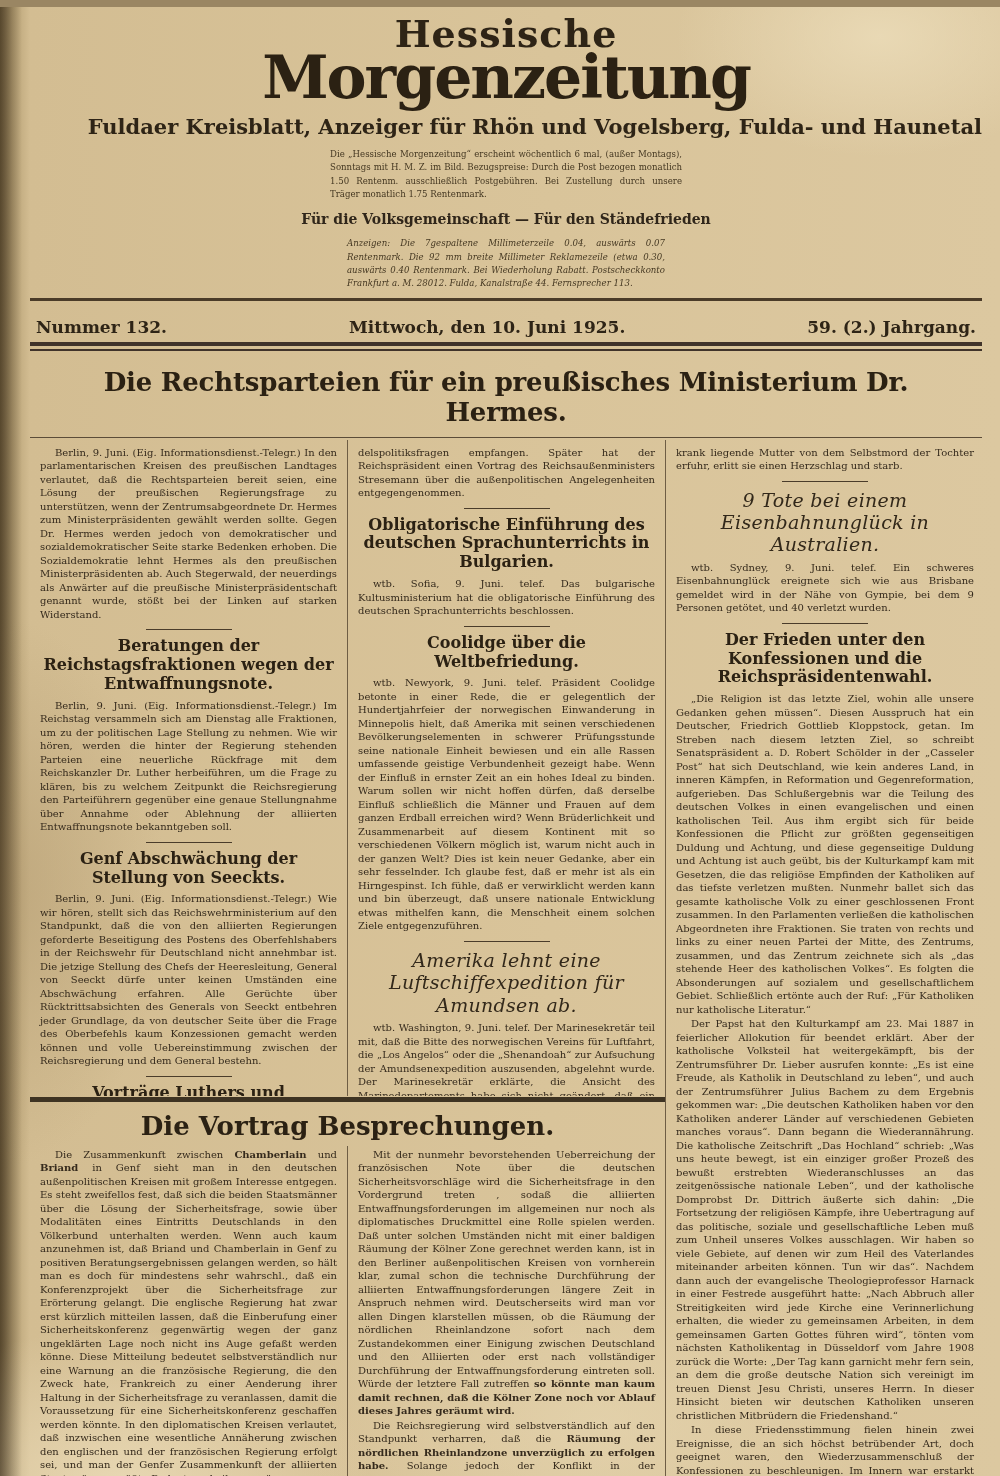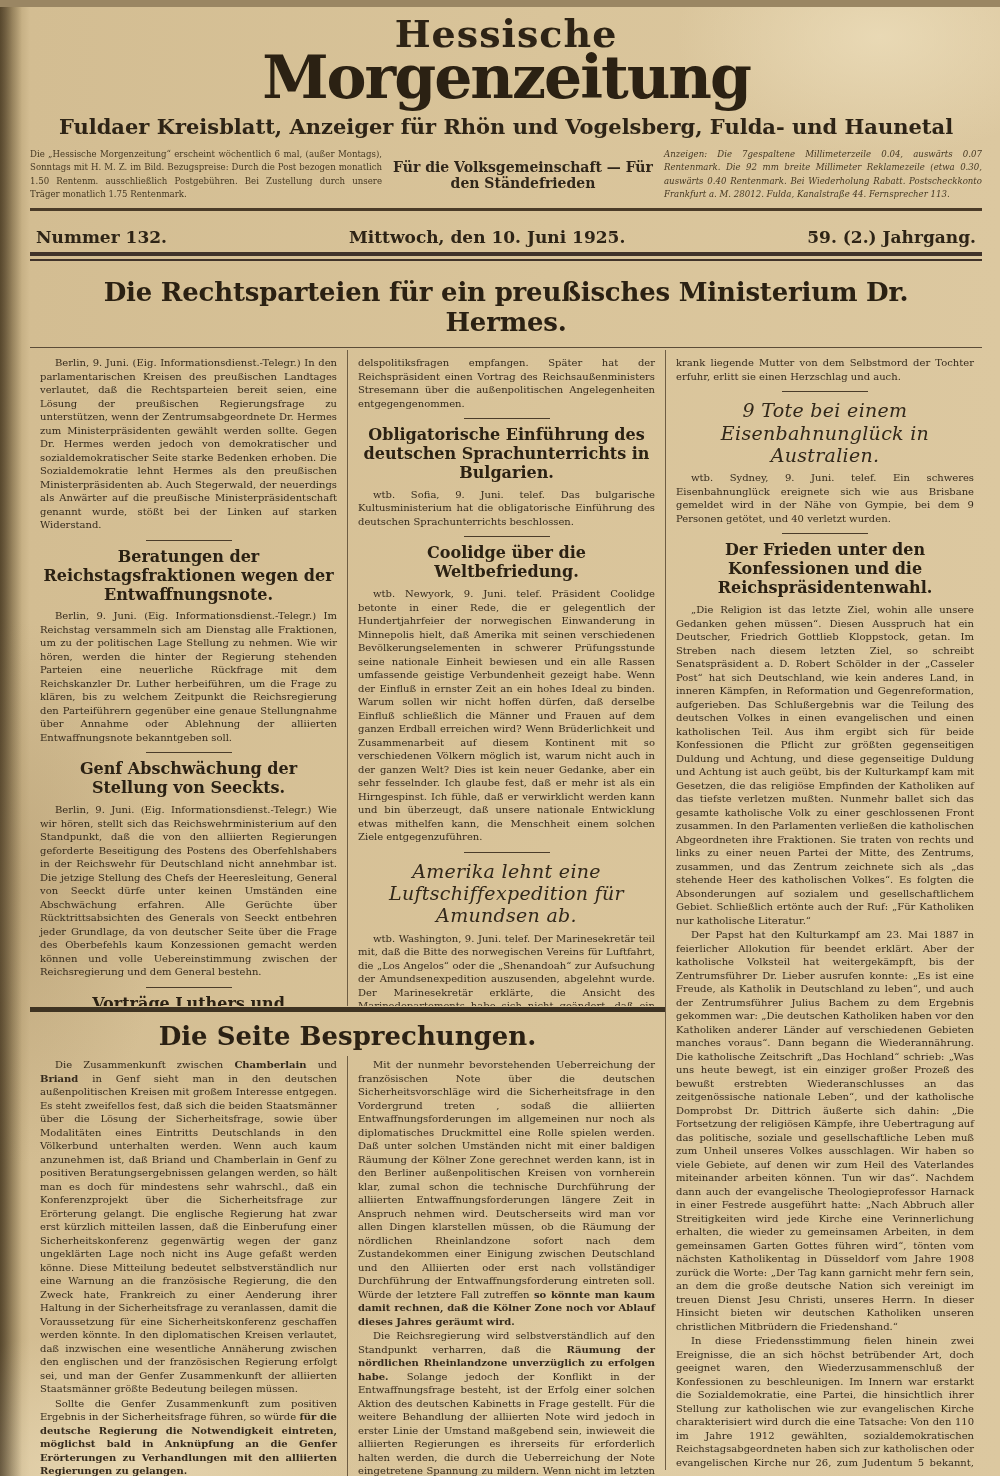--- a/index.html
+++ b/index.html
@@ -15,23 +15,23 @@
       linear-gradient(90deg,#87744f 0px,#b7a175 12px,#d3bd92 30px,#d9c49a 55%,#dcc8a0 100%);
   }
   .page::before{
     content:"";position:absolute;left:0;top:0;bottom:0;width:22px;pointer-events:none;
     background:linear-gradient(90deg,rgba(48,35,18,.55),rgba(48,35,18,0));
   }
   .inner{position:relative;padding:8px 18px 0 30px;}
   
   .m-over{font-size:38px;font-weight:bold;text-align:center;line-height:1;color:#2e2416;letter-spacing:1px;}
   .m-title{font-size:60px;font-weight:bold;text-align:center;line-height:.95;margin-top:-4px;color:#2b2113;letter-spacing:-2px;}
-  .m-sub{font-size:21px;font-weight:bold;text-align:center;margin-top:8px;color:#2e2416;}
+  .m-sub{font-size:21px;font-weight:bold;text-align:right;margin-top:8px;color:#2e2416;}
   
-  .infobar{display:flex;align-items:center;gap:10px;margin-top:9px;}
+  .infobar{display:flex;align-items:center;gap:10px;margin-top:9px;flex-direction:column;}
   .info-small{font-size:8.6px;line-height:1.55;color:#443721;text-align:justify;}
   .info-l{width:352px;}
   .info-c{flex:1;font-size:14px;font-weight:bold;text-align:center;color:#30261a;}
   .info-r{width:318px;font-style:italic;}
   .rule3{height:3px;background:#4a3b28;margin-top:7px;}
   .dateline{display:flex;justify-content:space-between;align-items:baseline;font-size:17px;font-weight:bold;padding:16px 6px 5px;color:#2e2416;}
   .ruledbl{border-top:4px solid #40332a;border-bottom:2px solid #40332a;height:3px;}
   
   .headline{font-size:26px;font-weight:bold;text-align:center;margin:16px 10px 10px;letter-spacing:-.2px;color:#2b2113;}
   .rule1{border-top:1px solid #5b4c38;}
@@ -118,36 +118,36 @@
             <h2 class="ah med">Amerika lehnt eine Luftschiffexpedition für Amundsen ab.</h2>
             <p class="bp">wtb. Washington, 9. Juni. telef. Der Marinesekretär teil mit, daß die Bitte des norwegischen Vereins für Luftfahrt, die „Los Angelos“ oder die „Shenandoah“ zur Aufsuchung der Amundsenexpedition auszusenden, abgelehnt wurde. Der Marinesekretär erklärte, die Ansicht des Marinedepartements habe sich nicht geändert, daß ein solches Unternehmen untunlich und ein nutzloses Bemühen sei.</p>
 
           </section>
 
         </div>
 
         <div class="grule"></div>
 
         <section class="geneva">
-          <h2 class="g-title">Die Seite Besprechungen.</h2>
+          <h2 class="g-title">Die Vortrag Besprechungen.</h2>
           <div class="g-cols">
             <div class="gcol gl">
               <p class="bp"><span>Die Zusammenkunft zwischen </span><b class="inb">Chamberlain</b><span> und </span><b class="inb">Briand</b><span> in Genf sieht man in den deutschen außenpolitischen Kreisen mit großem Interesse entgegen. Es steht zweifellos fest, daß sich die beiden Staatsmänner über die Lösung der Sicherheitsfrage, sowie über Modalitäten eines Eintritts Deutschlands in den Völkerbund unterhalten werden. Wenn auch kaum anzunehmen ist, daß Briand und Chamberlain in Genf zu positiven Beratungsergebnissen gelangen werden, so hält man es doch für mindestens sehr wahrschl., daß ein Konferenzprojekt über die Sicherheitsfrage zur Erörterung gelangt. Die englische Regierung hat zwar erst kürzlich mitteilen lassen, daß die Einberufung einer Sicherheitskonferenz gegenwärtig wegen der ganz ungeklärten Lage noch nicht ins Auge gefaßt werden könne. Diese Mitteilung bedeutet selbstverständlich nur eine Warnung an die französische Regierung, die den Zweck hate, Frankreich zu einer Aenderung ihrer Haltung in der Sicherheitsfrage zu veranlassen, damit die Voraussetzung für eine Sicherheitskonferenz geschaffen werden könnte. In den diplomatischen Kreisen verlautet, daß inzwischen eine wesentliche Annäherung zwischen den englischen und der französischen Regierung erfolgt sei, und man der Genfer Zusammenkunft der alliierten Staatsmänner größte Bedeutung beilegen müssen.</span></p>
               <p class="bp"><span>Sollte die Genfer Zusammenkunft zum positiven Ergebnis in der Sicherheitsfrage führen, so würde </span><b class="inb">für die deutsche Regierung die Notwendigkeit eintreten, möglichst bald in Anknüpfung an die Genfer Erörterungen zu Verhandlungen mit den alliierten Regierungen zu gelangen.</b></p>
             </div>
             <div class="gcol gr">
               <p class="bp"><span>Mit der nunmehr bevorstehenden Ueberreichung der französischen Note über die deutschen Sicherheitsvorschläge wird die Sicherheitsfrage in den Vordergrund treten , sodaß die alliierten Entwaffnungsforderungen im allgemeinen nur noch als diplomatisches Druckmittel eine Rolle spielen werden. Daß unter solchen Umständen nicht mit einer baldigen Räumung der Kölner Zone gerechnet werden kann, ist in den Berliner außenpolitischen Kreisen von vornherein klar, zumal schon die technische Durchführung der alliierten Entwaffnungsforderungen längere Zeit in Anspruch nehmen wird. Deutscherseits wird man vor allen Dingen klarstellen müssen, ob die Räumung der nördlichen Rheinlandzone sofort nach dem Zustandekommen einer Einigung zwischen Deutschland und den Alliierten oder erst nach vollständiger Durchführung der Entwaffnungsforderung eintreten soll. Würde der letztere Fall zutreffen </span><b class="inb">so könnte man kaum damit rechnen, daß die Kölner Zone noch vor Ablauf dieses Jahres geräumt wird.</b></p>
               <p class="bp"><span>Die Reichsregierung wird selbstverständlich auf den Standpunkt verharren, daß die </span><b class="inb">Räumung der nördlichen Rheinlandzone unverzüglich zu erfolgen habe.</b><span> Solange jedoch der Konflikt in der Entwaffnungsfrage besteht, ist der Erfolg einer solchen Aktion des deutschen Kabinetts in Frage gestellt. Für die weitere Behandlung der alliierten Note wird jedoch in erster Linie der Umstand maßgebend sein, inwieweit die alliierten Regierungen es ihrerseits für erforderlich halten werden, die durch die Ueberreichung der Note eingetretene Spannung zu mildern. Wenn nicht im letzten Augenblick auch von alliierter Seite ein Weg der Verhandlungen gewiesen wird, kann der Fall eintreten, daß die deutsche Regierung sich genötigt sieht, </span></p>
             </div>
           </div>
         </section>
       </div>
 
       <section class="col3">
-        <p class="bp noind">krank liegende Mutter von dem Selbstmord der Tochter erfuhr, erlitt sie einen Herzschlag und auch.</p>
+        <p class="bp noind">krank liegende Mutter von dem Selbstmord der Tochter erfuhr, erlitt sie einen Herzschlag und starb.</p>
         <div class="sep"></div>
         <h2 class="ah med">9 Tote bei einem Eisenbahnunglück in Australien.</h2>
         <p class="bp">wtb. Sydney, 9. Juni. telef. Ein schweres Eisenbahnunglück ereignete sich wie aus Brisbane gemeldet wird in der Nähe von Gympie, bei dem 9 Personen getötet, und 40 verletzt wurden.</p>
         <div class="sep"></div>
         <h2 class="ah">Der Frieden unter den Konfessionen und die Reichspräsidentenwahl.</h2>
         <p class="bp">„Die Religion ist das letzte Ziel, wohin alle unsere Gedanken gehen müssen“. Diesen Ausspruch hat ein Deutscher, Friedrich Gottlieb Kloppstock, getan. Im Streben nach diesem letzten Ziel, so schreibt Senatspräsident a. D. Robert Schölder in der „Casseler Post“ hat sich Deutschland, wie kein anderes Land, in inneren Kämpfen, in Reformation und Gegenreformation, aufgerieben. Das Schlußergebnis war die Teilung des deutschen Volkes in einen evangelischen und einen katholischen Teil. Aus ihm ergibt sich für beide Konfessionen die Pflicht zur größten gegenseitigen Duldung und Achtung, und diese gegenseitige Duldung und Achtung ist auch geübt, bis der Kulturkampf kam mit Gesetzen, die das religiöse Empfinden der Katholiken auf das tiefste verletzen mußten. Nunmehr ballet sich das gesamte katholische Volk zu einer geschlossenen Front zusammen. In den Parlamenten verließen die katholischen Abgeordneten ihre Fraktionen. Sie traten von rechts und links zu einer neuen Partei der Mitte, des Zentrums, zusammen, und das Zentrum zeichnete sich als „das stehende Heer des katholischen Volkes“. Es folgten die Absonderungen auf sozialem und gesellschaftlichem Gebiet. Schließlich ertönte auch der Ruf: „Für Katholiken nur katholische Literatur.“</p>
         <p class="bp">Der Papst hat den Kulturkampf am 23. Mai 1887 in feierlicher Allokution für beendet erklärt. Aber der katholische Volksteil hat weitergekämpft, bis der Zentrumsführer Dr. Lieber ausrufen konnte: „Es ist eine Freude, als Katholik in Deutschland zu leben“, und auch der Zentrumsführer Julius Bachem zu dem Ergebnis gekommen war: „Die deutschen Katholiken haben vor den Katholiken anderer Länder auf verschiedenen Gebieten manches voraus“. Dann begann die Wiederannährung. Die katholische Zeitschrift „Das Hochland“ schrieb: „Was uns heute bewegt, ist ein einziger großer Prozeß des bewußt erstrebten Wiederanschlusses an das zeitgenössische nationale Leben“, und der katholische Domprobst Dr. Dittrich äußerte sich dahin: „Die Fortsetzung der religiösen Kämpfe, ihre Uebertragung auf das politische, soziale und gesellschaftliche Leben muß zum Unheil unseres Volkes ausschlagen. Wir haben so viele Gebiete, auf denen wir zum Heil des Vaterlandes miteinander arbeiten können. Tun wir das“. Nachdem dann auch der evangelische Theologieprofessor Harnack in einer Festrede ausgeführt hatte: „Nach Abbruch aller Streitigkeiten wird jede Kirche eine Verinnerlichung erhalten, die wieder zu gemeinsamen Arbeiten, in dem gemeinsamen Garten Gottes führen wird“, tönten vom nächsten Katholikentag in Düsseldorf vom Jahre 1908 zurück die Worte: „Der Tag kann garnicht mehr fern sein, an dem die große deutsche Nation sich vereinigt im treuen Dienst Jesu Christi, unseres Herrn. In dieser Hinsicht bieten wir deutschen Katholiken unseren christlichen Mitbrüdern die Friedenshand.“</p>
         <p class="bp">In diese Friedensstimmung fielen hinein zwei Ereignisse, die an sich höchst betrübender Art, doch geeignet waren, den Wiederzusammenschluß der Konfessionen zu beschleunigen. Im Innern war erstarkt die Sozialdemokratie, eine Partei, die hinsichtlich ihrer Stellung zur katholischen wie zur evangelischen Kirche charakterisiert wird durch die eine Tatsache: Von den 110 im Jahre 1912 gewählten, sozialdemokratischen Reichstagsabgeordneten haben sich zur katholischen oder evangelischen Kirche nur 26, zum Judentum 5 bekannt, haben 69 sich als „religionslos“ oder „konfessionslos“, 8 als „freireligiös“ bezeichnet, haben schließlich 2 sich geweigert, über ihr Religionsverhältnis eine Angabe zu machen (vgl. Kürschners Handbuch S. 44). Die 69 waren beinahe ausnahmslos aus der katholischen oder evangelischen Kirche, unter der Aufforderung zur Nachfolge, ausgetreten. Einer von ihnen hat seinem Austritt mit den Worten „Katholisch getauft“ noch eine besondere Bedeutung gegeben. Gleichzeitig hatten sich draußen ländergierige und neidische Nachbarn gesammelt. Deutschland wurde zum Kampf gezwungen gegen eine erdrückende Uebermacht und gegen die Macht der Lüge. In Frage kam und in Frage kommt noch heute der Fortbestand oder der politische, wirtschaftliche und moralische Untergang des deutschen Volkes, des katholischen wie des evangelischen Volksteils.</p>
 
       </section>

